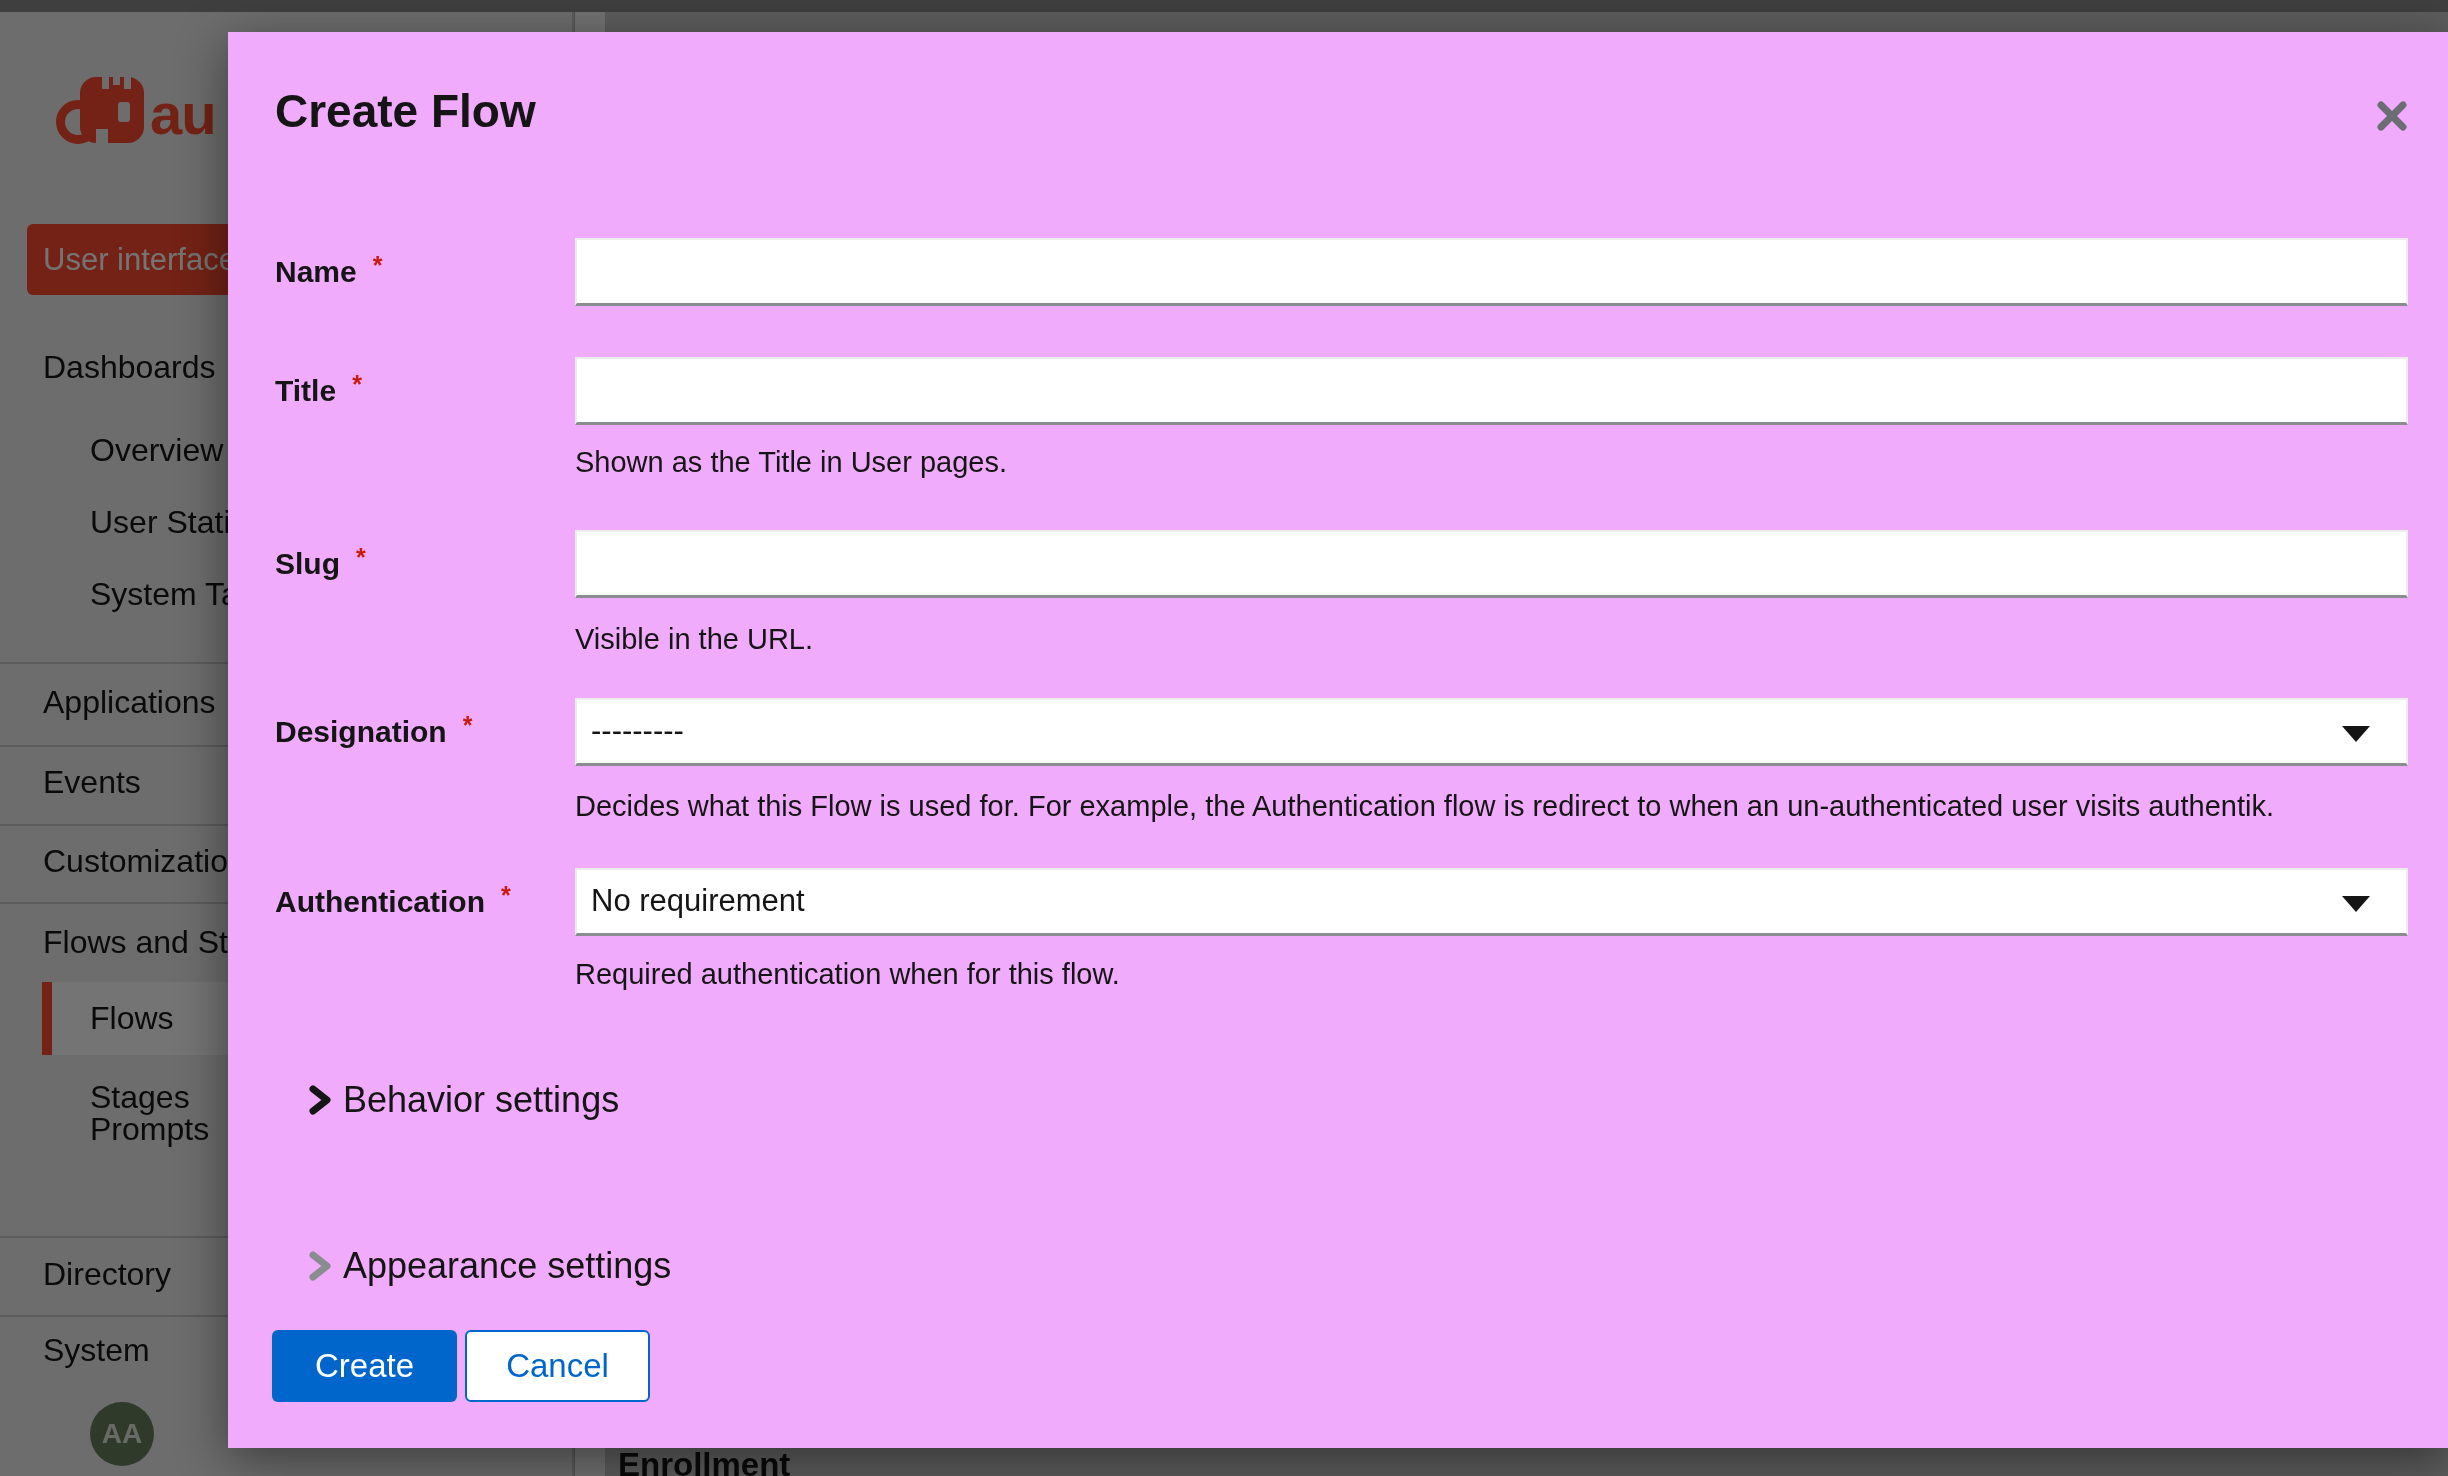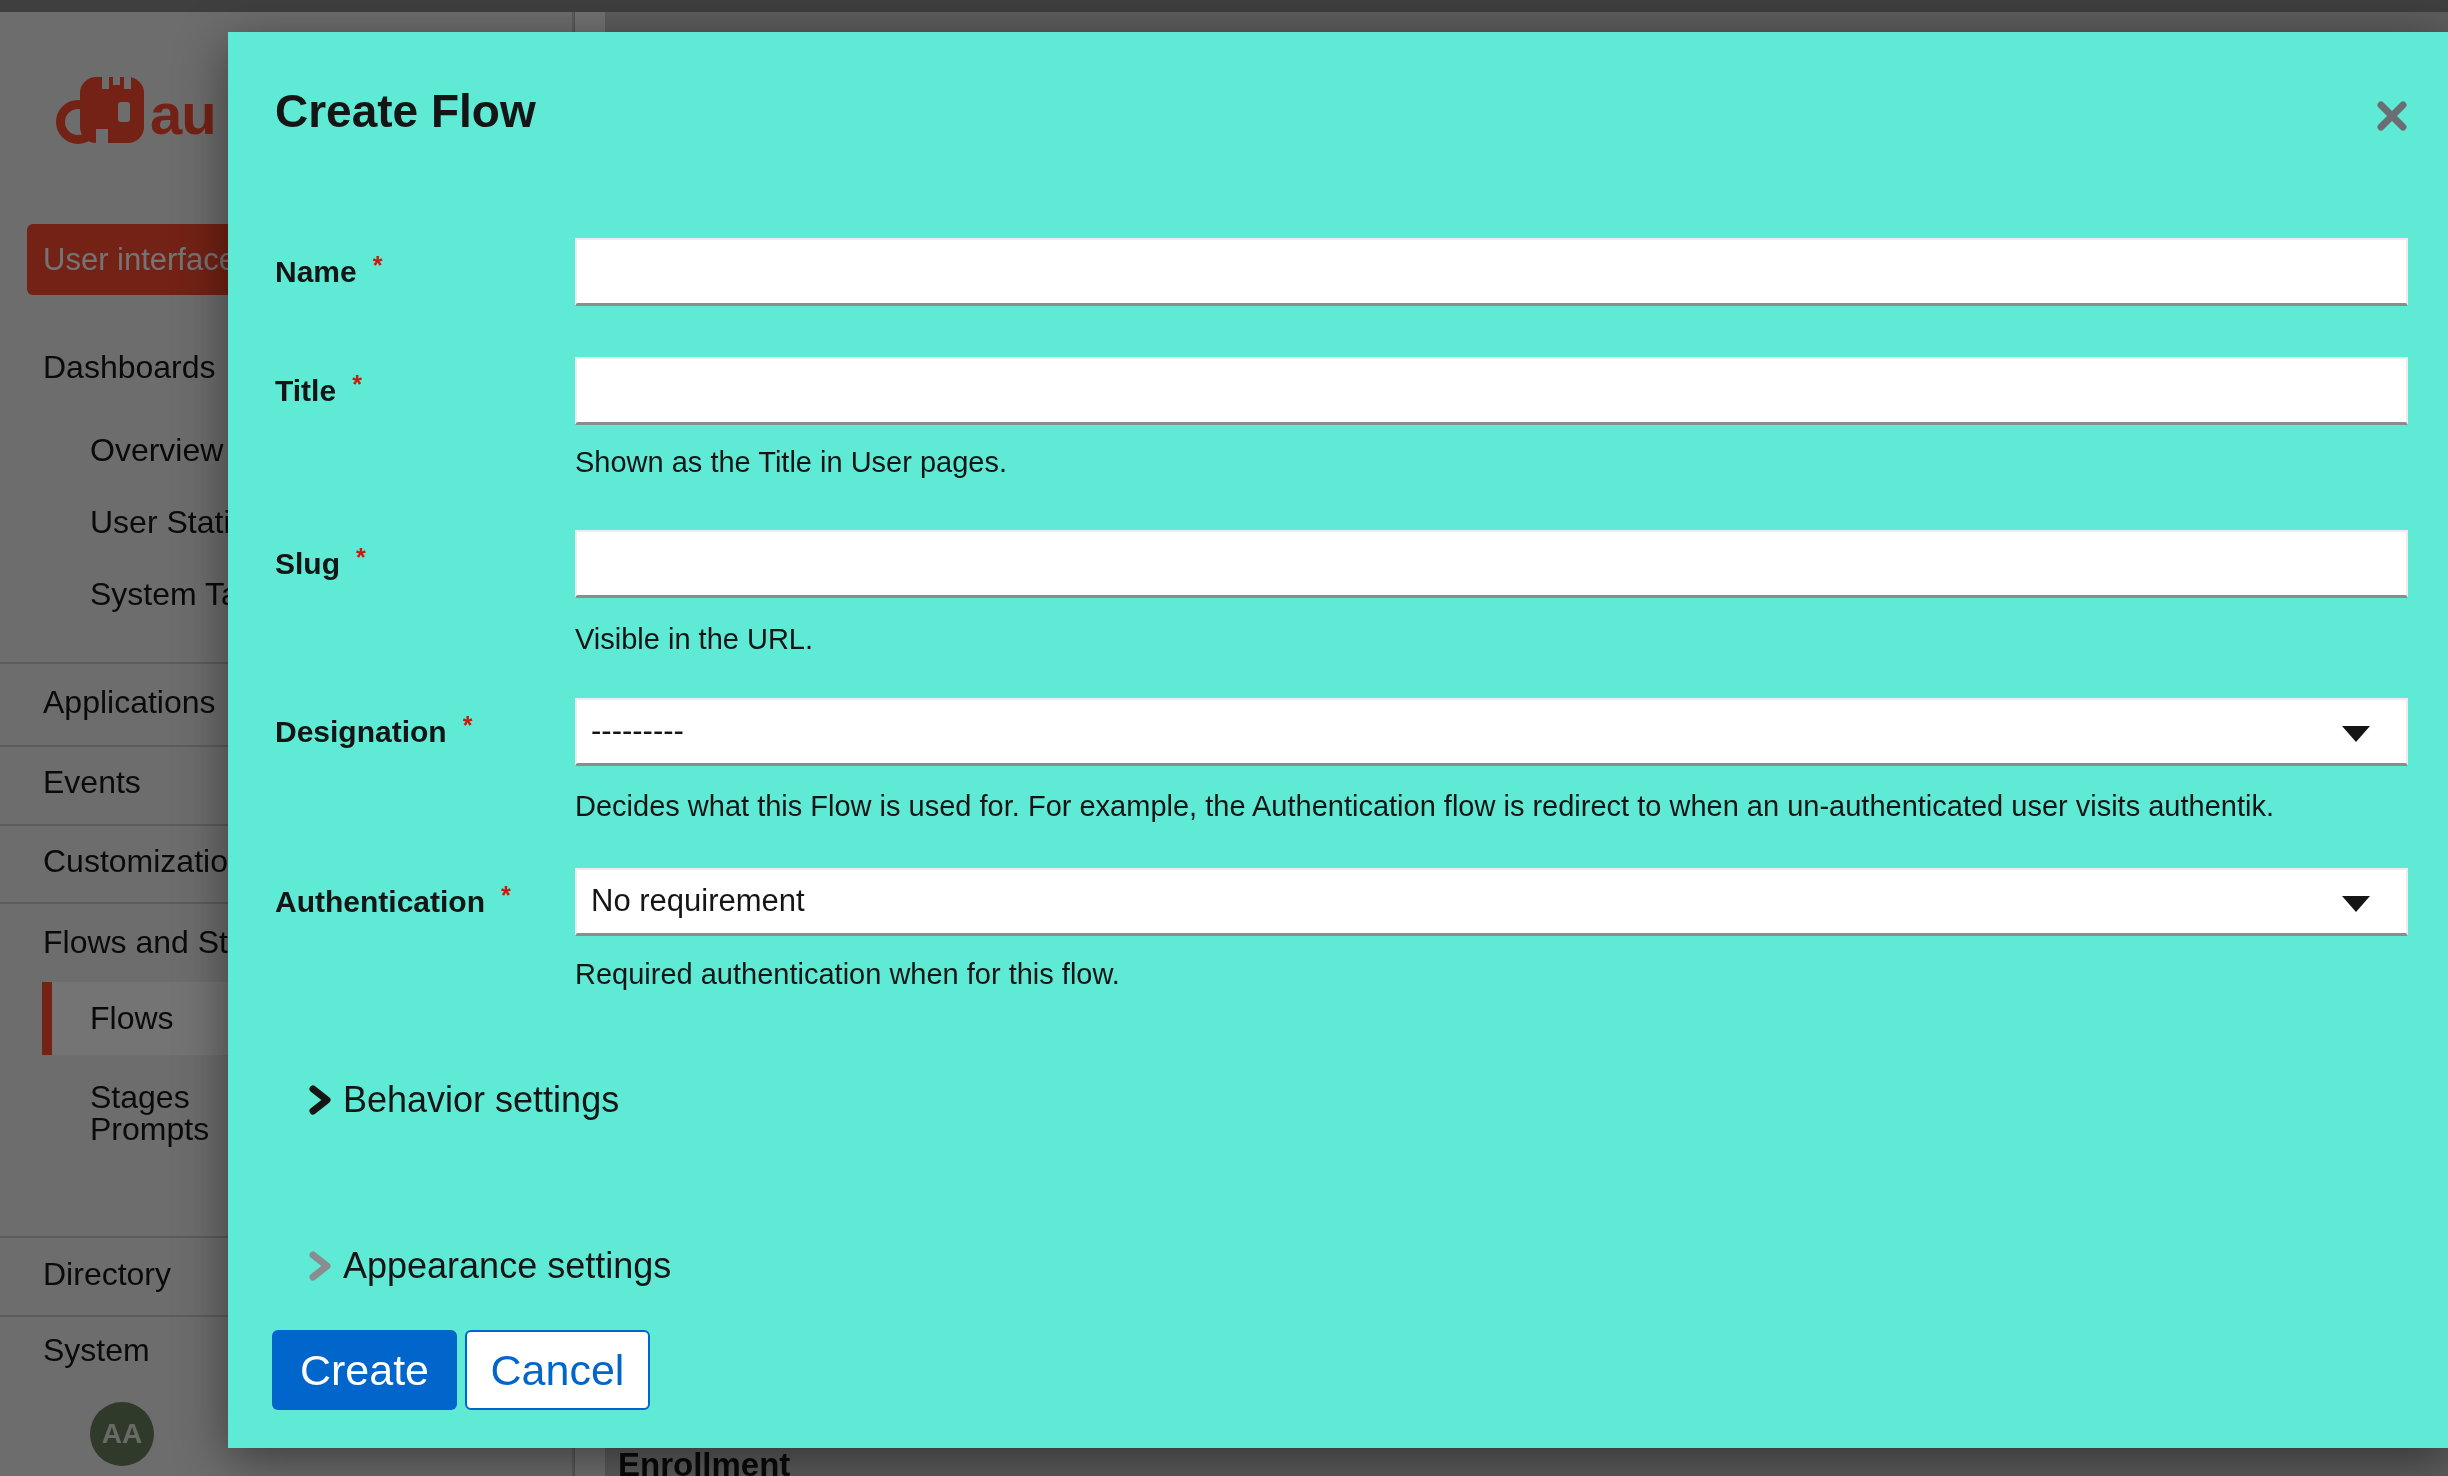--- a/index.html
+++ b/index.html
@@ -26,38 +26,38 @@
   .nav-item{position:absolute;left:43px;height:44px;line-height:44px;font-size:32px;color:#151515;cursor:pointer;white-space:nowrap;}
   .nav-sub{left:90px;}
   .nav-current-row{position:absolute;left:42px;top:970px;width:530px;height:73px;background:#ffffff;
                    border-left:10px solid #fd4b2d;box-sizing:border-box;}
   .nav-divider{position:absolute;left:0;width:572px;height:2px;background:#c9c9c9;}
   .avatar{position:absolute;left:90px;top:1390px;width:64px;height:64px;border-radius:50%;background:#687f5e;
           color:#e3e9de;font-size:28px;font-weight:bold;display:flex;align-items:center;justify-content:center;cursor:pointer;}
   
   .backdrop{position:absolute;inset:0;background:rgba(1,1,1,0.55);}
   
-  .modal{position:absolute;left:228px;top:32px;width:2220px;height:1416px;background:#5eead4;
+  .modal{position:absolute;left:228px;top:32px;width:2220px;height:1416px;background:#f0abfc;
          box-shadow:0 12px 48px rgba(0,0,0,0.45);}
   .modal-title{position:absolute;left:47px;top:52px;font-size:46px;font-weight:bold;color:#151515;line-height:1.2;}
   .modal-close{position:absolute;left:2138px;top:58px;width:52px;height:52px;background:none;border:none;cursor:pointer;padding:0;}
   .flabel{position:absolute;left:47px;font-size:30px;font-weight:bold;color:#151515;line-height:36px;white-space:nowrap;}
   .req{font-size:25px;color:#c9190b;margin-left:16px;position:relative;top:-8px;font-weight:bold;}
   .finput{position:absolute;left:347px;width:1833px;height:68px;box-sizing:border-box;background:#fff;
           border:2px solid #ededed;border-bottom:3px solid #8a8d90;font-size:31px;color:#151515;
           padding:0 14px;font-family:"Liberation Sans",sans-serif;}
   .fselect{position:absolute;left:347px;width:1833px;height:68px;box-sizing:border-box;background:#fff;
            border:2px solid #ededed;border-bottom:3px solid #8a8d90;cursor:pointer;}
   .fselect .val{position:absolute;left:14px;top:0;height:62px;line-height:62px;font-size:31px;color:#151515;}
   .caret{position:absolute;right:36px;top:26px;width:0;height:0;
          border-left:14px solid transparent;border-right:14px solid transparent;border-top:16px solid #151515;}
   .fhelp{position:absolute;left:347px;font-size:29px;color:#151515;line-height:36px;white-space:nowrap;}
   .section-toggle{position:absolute;left:79px;height:48px;display:flex;align-items:center;gap:10px;cursor:pointer;background:none;border:none;padding:0;font-family:"Liberation Sans",sans-serif;}
   .section-toggle .stxt{font-size:36px;color:#151515;}
-  .btn{position:absolute;top:1298px;width:185px;height:80px;border-radius:6px;font-size:43px;cursor:pointer;
+  .btn{position:absolute;top:1298px;width:185px;height:72px;border-radius:6px;font-size:33px;cursor:pointer;
        font-family:"Liberation Sans",sans-serif;}
   .btn-primary{left:44px;background:#0066cc;border:none;color:#ffffff;}
   .btn-secondary{left:237px;background:#ffffff;border:2px solid #0066cc;color:#0066cc;}
 </style>
 </head>
 <body>
 
 <div class="stage">
 
   <div class="page">

